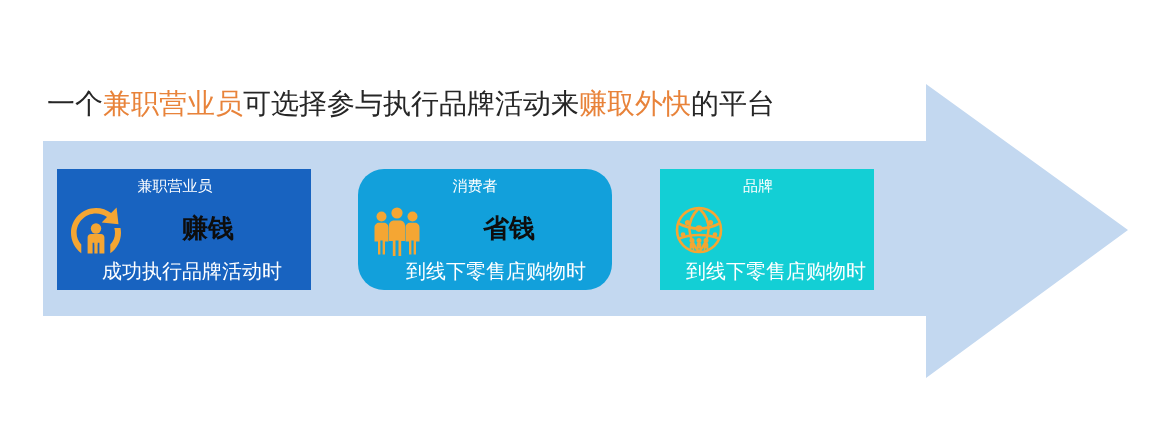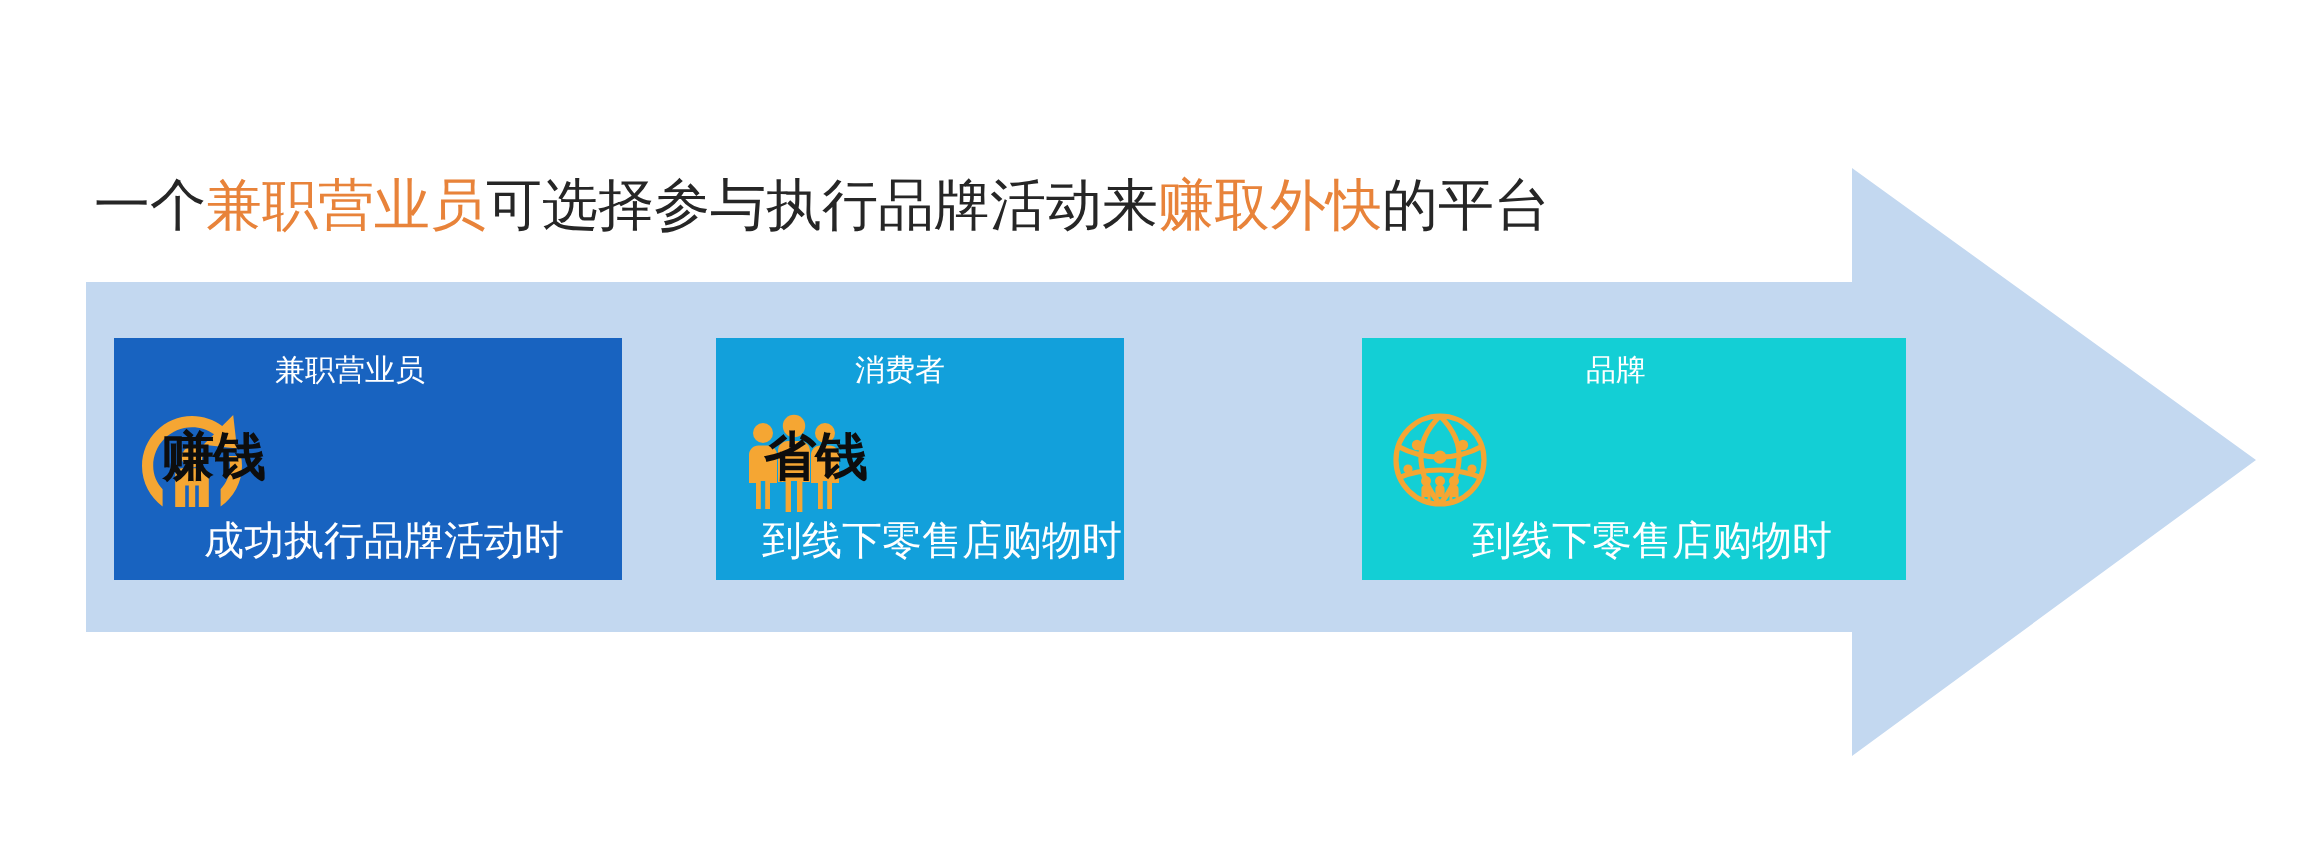--- a/index.html
+++ b/index.html
@@ -53,22 +53,22 @@
   
   .card {
     position: absolute;
     top: 169px;
     height: 121px;
     box-sizing: border-box;
     padding: 0;
     overflow: hidden;
   }
   #card-0 { left: 57px;  width: 254px; background: #1863C0; }
-  #card-1 { left: 358px; width: 204px; background: #12A0DB; }
-  #card-2 { left: 681px; width: 272px; background: #13CFD5; }
+  #card-1 { left: 358px; width: 254px; background: #12A0DB; border-radius: 26px; }
+  #card-2 { left: 660px; width: 214px; background: #13CFD5; }
 
   .card-head {
     position: absolute;
     top: 7px;
     left: 0;
     width: 100%;
     text-align: center;
     color: #ffffff;
     font-size: 15px;
     line-height: 20px;
@@ -76,21 +76,21 @@
   }
   #card-0 .card-head { transform: translateX(-9px); }
   #card-1 .card-head { transform: translateX(-10px); }
   #card-2 .card-head { transform: translateX(-9px); }
 
   .card-main {
     position: absolute;
     top: 44px;
     left: 0;
     width: 100%;
-    text-align: left;
+    text-align: center;
     color: #0D0D0D;
     font-size: 26px;
     line-height: 32px;
     font-weight: 700;
     font-family: "Liberation Serif", "DejaVu Serif", serif;
   }
   #card-0 .card-main { transform: translateX(24px); }
   #card-1 .card-main { transform: translateX(24px); }
   #card-2 .card-main { transform: translateX(26px); }
 

